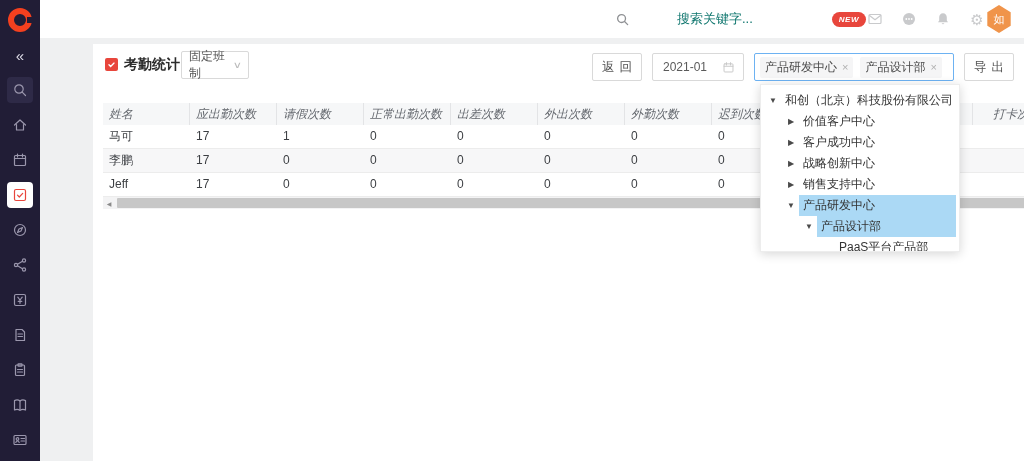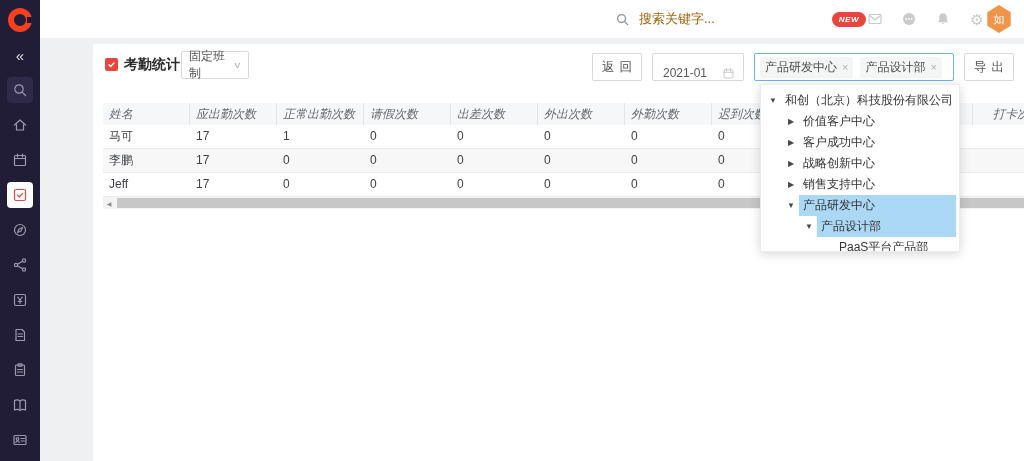--- a/index.html
+++ b/index.html
@@ -21,21 +21,21 @@
   .side-icon { width:26px; height:26px; flex:none; border-radius:4px; color:#9b97ad;
                display:flex; align-items:center; justify-content:center; cursor:pointer; }
   .side-icon svg { width:16px; height:16px; }
   .side-icon.glyph { font-size:15px; color:#dedce8; }
   .side-icon.boxed { background:#2e2a47; }
   .side-icon.active { background:#ffffff; color:#e8463c; }
   
   .topbar { position:absolute; left:40px; right:0; top:0; height:38px; background:#fff; z-index:40; }
   .search-group { position:absolute; left:575px; top:0; height:38px; display:flex; align-items:center; gap:9px; }
   .search-group svg { width:15px; height:15px; color:#8f9194; }
-  .search-placeholder { color:#a16207; font-size:13px; }
+  .search-placeholder { color:#0f766e; font-size:13px;margin-left:38px; }
   .top-right { position:absolute; right:12px; top:0; height:38px; display:flex; align-items:center; gap:0; }
   .new-badge { background:#e8463c; color:#fff; font-size:8px; font-weight:bold; font-style:italic;
                letter-spacing:.5px; padding:3px 7px; border-radius:8px; }
   .top-icon { width:18px; height:18px; display:flex; align-items:center; justify-content:center;
               color:#c9cacc; cursor:pointer; }
   .top-icon svg { width:16px; height:16px; }
   .top-icon.glyph { font-size:15px; line-height:1; }
   .avatar { width:26px; height:28px; background:#f0944a; color:#fff; font-size:11px;
             display:flex; align-items:center; justify-content:center; cursor:pointer;
             clip-path:polygon(50% 0,95% 26%,95% 74%,50% 100%,5% 74%,5% 26%); }
@@ -50,21 +50,21 @@
                   border:1px solid #d9d9d9; border-radius:2px; display:flex; align-items:center;
                   justify-content:flex-end; padding:0 7px; cursor:pointer; }
   .shift-select .val { font-size:12px; color:#555; }
   .shift-select .caret { font-size:9px; color:#bbb; transform:scaleX(1.4); }
   .controls { position:absolute; right:10px; top:9px; height:28px; display:flex; gap:10px; }
   .btn { height:28px; border:1px solid #d9d9d9; border-radius:2px; background:#fff; color:#555;
          font-size:12.5px; display:flex; align-items:center; justify-content:center; padding:0 9px;
          cursor:pointer; white-space:nowrap; }
   .btn span { letter-spacing:5px; margin-right:-5px; }
   .date-box { width:92px; height:28px; border:1px solid #d9d9d9; border-radius:2px; background:#fff;
-              display:flex; align-items:flex-end; cursor:pointer; }
+              display:flex; align-items:center; cursor:pointer; }
   .date-box .dval { flex:1; padding-left:10px; color:#5a5a5a; font-size:12px; }
   .date-box svg { width:13px; height:13px; color:#c9c9c9; margin-right:8px; }
   .multiselect { width:200px; height:28px; border:1px solid #6db2f2; border-radius:2px; background:#fff;
                  display:flex; align-items:center; gap:7px; padding:0 5px; cursor:text; overflow:hidden; }
   .tag { background:#f5f5f6; border-radius:2px; padding:2px 5px; display:flex; align-items:center; gap:5px;
          font-size:12px; color:#4a4a4a; white-space:nowrap; flex:none; }
   .tag-x { color:#b0b0b0; font-size:11px; line-height:1; cursor:pointer; }
   
   .table-wrap { position:absolute; left:10px; top:59px; width:948px; height:106px; }
   .thead { position:absolute; left:0; top:0; width:935px; height:22px; display:flex; overflow:hidden;
@@ -267,22 +267,22 @@
         </div>
       <button class="btn">
         <span>导出</span>
       </button>
     </div>
 
     <div class="table-wrap">
       <div class="thead" id="thead">
           <span class="th">姓名</span>
           <span class="th">应出勤次数</span>
+          <span class="th">请假次数</span>
           <span class="th">正常出勤次数</span>
-          <span class="th">请假次数</span>
           <span class="th">出差次数</span>
           <span class="th">外出次数</span>
           <span class="th">外勤次数</span>
           <span class="th">迟到次数</span>
           <span class="th">早退次数</span>
           <span class="th"></span>
           <span class="th">打卡次数</span>
         </div>
       <div class="tbody" id="tbody">
           <div class="tr">

